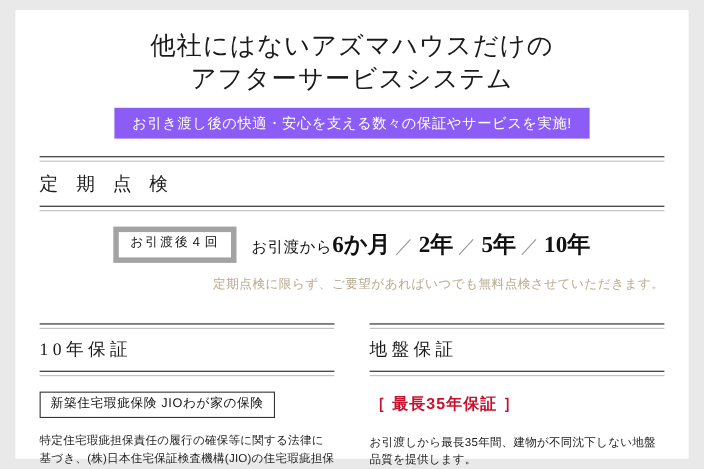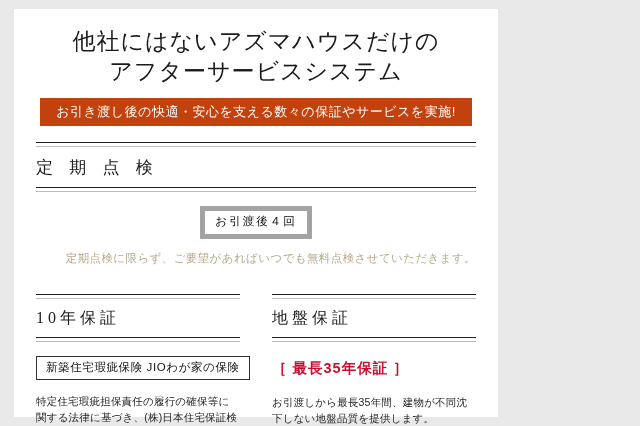--- a/index.html
+++ b/index.html
@@ -10,21 +10,21 @@
     width: 640px;
     height: 426px;
     background: #e9e9e9;
     font-family: "Liberation Sans", sans-serif;
     overflow: hidden;
   }
   .page {
     position: absolute;
     left: 14px;
     top: 9px;
-    width: 484px;
+    width: 612px;
     height: 408px;
     background: #ffffff;
     box-sizing: border-box;
   }
 
   
   .title-block {
     text-align: center;
     padding-top: 18px;
   }
@@ -37,21 +37,21 @@
     font-family: "Liberation Serif", serif;
   }
 
   
   .band-wrap {
     text-align: center;
     margin-top: 11px;
   }
   .red-band {
     display: inline-block;
-    background: #c2410c;
+    background: #8b5cf6;
     color: #ffffff;
     font-size: 13px;
     letter-spacing: 0.5px;
     padding: 7px 16px 8px 16px;
     line-height: 1;
   }
 
   
   .section {
     margin: 0 22px;
@@ -197,20 +197,23 @@
 
   <div class="section">
     <div class="rule-top"></div>
     <div class="rule-thin"></div>
     <div class="sec-heading">定 期 点 検</div>
     <div class="rule-bottom"></div>
     <div class="rule-thin rule-bottom-thin"></div>
 
     <div class="insp-row">
       <div class="pill">お引渡後４回</div>
+      <div class="insp-text">
+        <span>お引渡から</span><span class="big">6か月</span><span class="sep">／</span><span class="big">2年</span><span class="sep">／</span><span class="big">5年</span><span class="sep">／</span><span class="big">10年</span>
+      </div>
     </div>
 
     <div class="insp-note">定期点検に限らず、ご要望があればいつでも無料点検させていただきます。</div>
   </div>
 
   <div class="cols">
 
     <div class="col left">
       <div class="rule-top"></div>
       <div class="rule-thin"></div>

